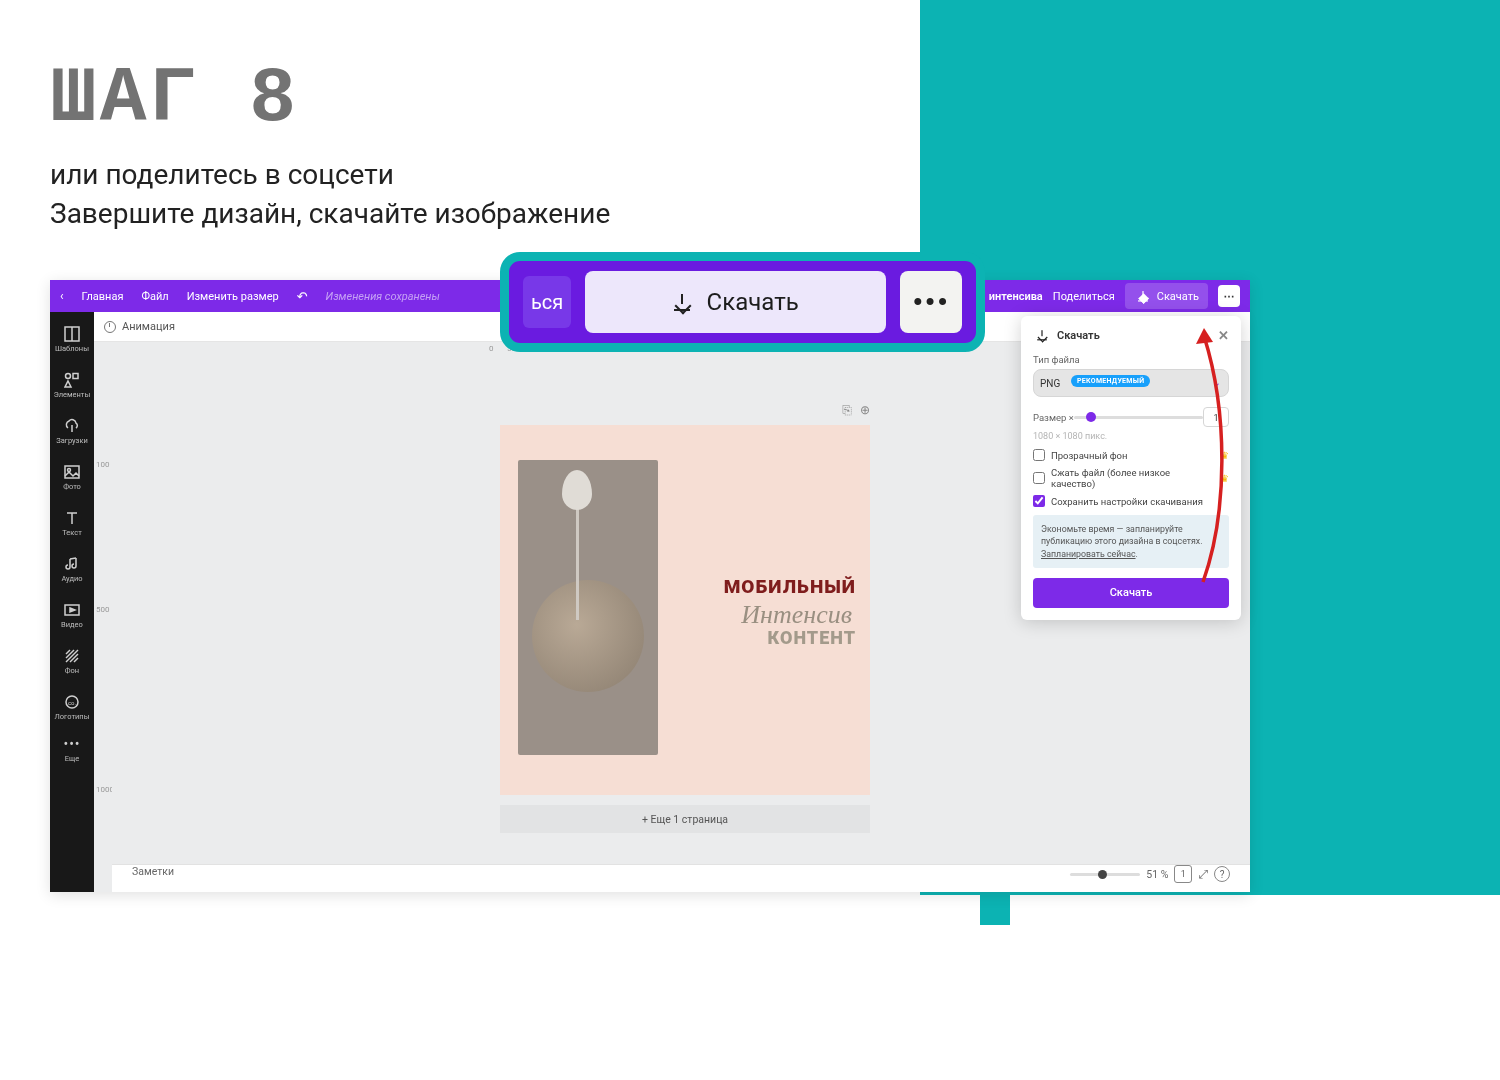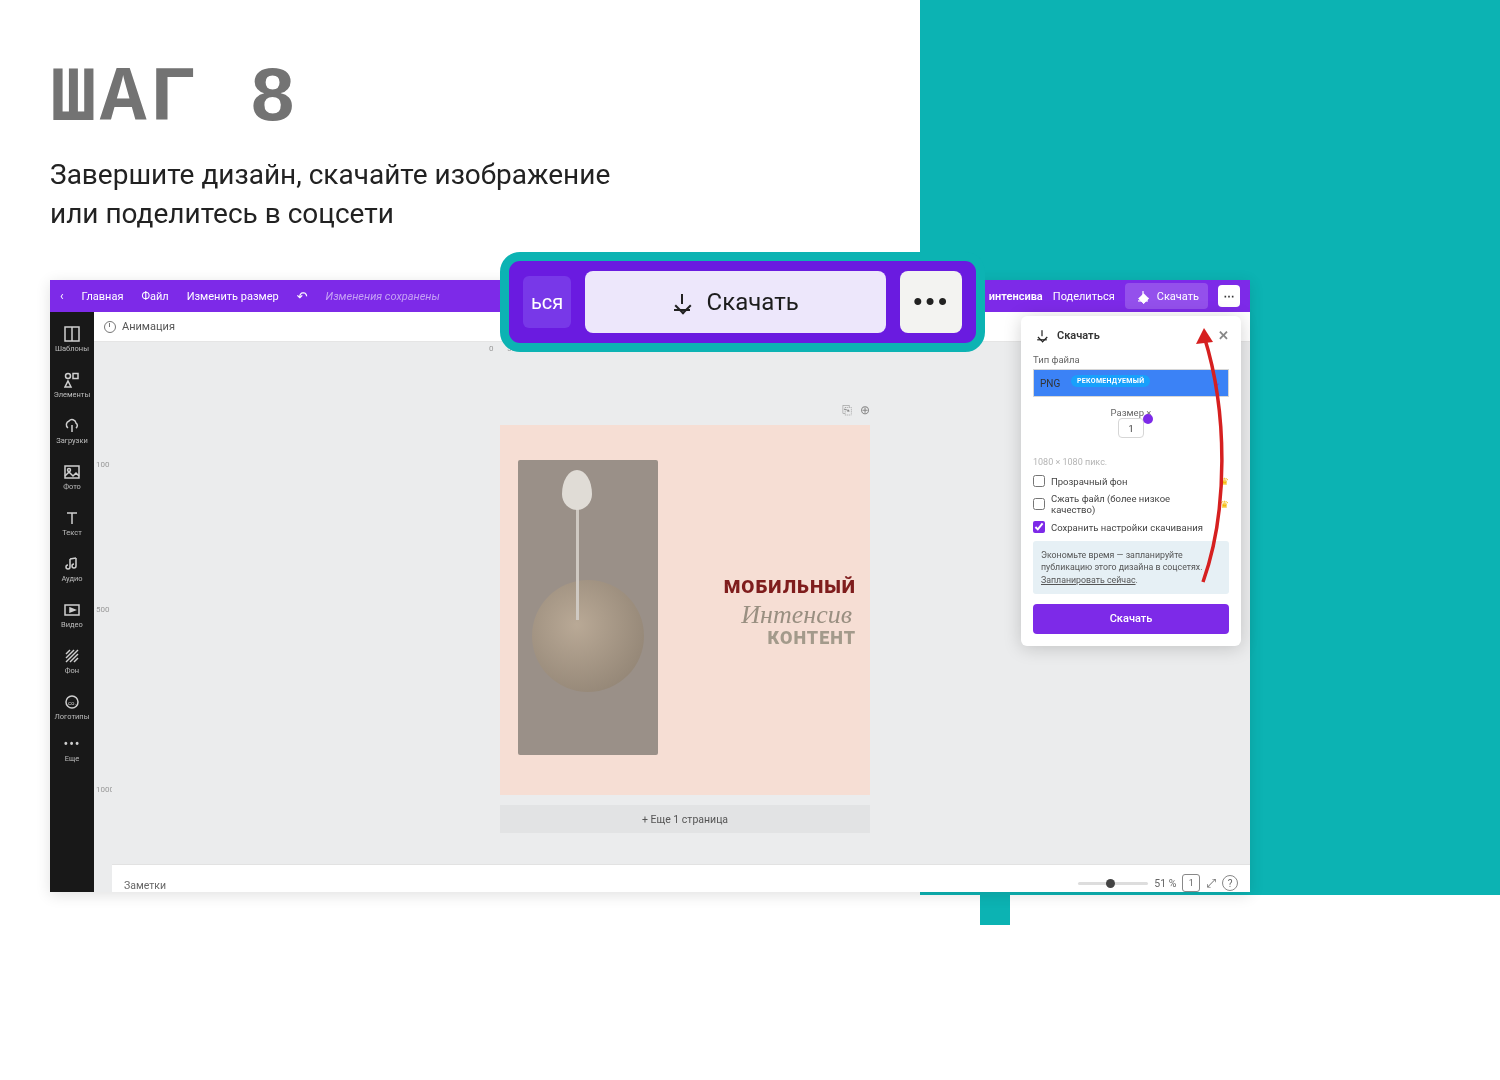--- a/index.html
+++ b/index.html
@@ -48,38 +48,38 @@
 .canvas-frame .photo .circle{ position:absolute; left:14px; top:120px; width:112px; height:112px; border-radius:50%; background:radial-gradient(circle at 40% 40%,#b9a996,#8a7d6e); }
 .canvas-frame .photo .flower{ position:absolute; left:58px; top:15px; width:3px; height:145px; background:#cfc9c2; }
 .canvas-frame .photo .petal{ position:absolute; left:44px; top:10px; width:30px; height:40px; background:#e0dcd6; border-radius:50% 50% 50% 50%/60% 60% 40% 40%; }
 .canvas-frame .t1{ position:absolute; right:14px; top:150px; font-size:19px; font-weight:900; color:#7f1d1d; letter-spacing:1px; }
 .canvas-frame .t2{ position:absolute; right:18px; top:175px; font-size:26px; color:#998f81; font-family:"Brush Script MT",cursive; font-style:italic; }
 .canvas-frame .t3{ position:absolute; right:14px; top:202px; font-size:18px; font-weight:900; color:#a39a8b; letter-spacing:1px; }
 
 .canvas-add { position:absolute; left:388px; top:445px; width:370px; height:28px; background:#e2e3e4; display:flex; align-items:center; justify-content:center; font-size:10.5px; color:#555; cursor:pointer; }
 
 
-.bottombar { position:absolute; left:62px; right:0; bottom:0; height:28px; background:#fff; border-top:1px solid #e2e2e2; display:flex; align-items:flex-end; font-size:10.5px; color:#666; padding:0 12px; }
+.bottombar { position:absolute; left:62px; right:0; bottom:0; height:28px; background:#fff; border-top:1px solid #e2e2e2; display:flex; align-items:flex-start; font-size:10.5px; color:#666; padding:0 20px; }
 .bottombar .right { margin-left:auto; display:flex; align-items:center; gap:6px; }
 .bottombar .slider{ width:70px;height:3px;background:#ddd;border-radius:2px;position:relative; }
 .bottombar .slider .knob{position:absolute;left:28px;top:-3px;width:9px;height:9px;border-radius:50%;background:#444;}
 .bottombar .pgbox{width:18px;height:18px;border:1.4px solid #888;border-radius:3px;display:flex;align-items:center;justify-content:center;font-size:9px;color:#666;}
 .bottombar .expand{font-size:12px;color:#666;}
 .bottombar .help{width:16px;height:16px;border:1.4px solid #888;border-radius:50%;display:flex;align-items:center;justify-content:center;font-size:10px;}
 
 
 .dl-panel { position:absolute; right:9px; top:36px; width:220px; background:#fff; border-radius:6px; box-shadow:0 2px 18px rgba(0,0,0,.18); padding:10px 12px 12px; font-size:10.5px; color:#333; }
 .dl-panel .hd{ display:flex; align-items:center; gap:6px; font-weight:600; font-size:11px; margin-bottom:10px; }
 .dl-panel .close{ margin-left:auto; color:#888; font-size:13px; cursor:pointer; }
 .dl-panel .lbl{ font-size:9.5px; color:#666; margin-bottom:4px; }
-.dl-panel select{ width:100%; height:28px; border:1px solid #d6d6d6; border-radius:0; font-size:10px; padding:0 6px; color:#333; background:#3b82f6; appearance:none; }
+.dl-panel select{ width:100%; height:28px; border:1px solid #d6d6d6; border-radius:8px; font-size:10px; padding:0 6px; color:#333; background:#e5e5e5; appearance:none; }
 .dl-panel .sel-wrap{ position:relative; margin-bottom:10px; }
 .dl-panel .sel-wrap .badge{ position:absolute; left:38px; top:6px; background:#18a0fb; color:#fff; font-size:7px; font-weight:700; padding:2px 6px; border-radius:8px; letter-spacing:.3px; }
 .dl-panel .sel-wrap .arr{ position:absolute; right:8px; top:8px; color:#7d2ae8; font-size:10px; pointer-events:none; }
-.dl-panel .size-row{ display:flex; align-items:center; margin-bottom:19px;flex-direction:column; }
+.dl-panel .size-row{ display:flex; align-items:center; margin-bottom:4px; }
 .dl-panel .size-row .sl{ flex:1; height:3px; background:#ddd; border-radius:2px; position:relative; }
 .dl-panel .size-row .sl .kn{ position:absolute; left:12px; top:-4px; width:10px; height:10px; border-radius:50%; background:#7d2ae8; }
 .dl-panel .size-row .nb{ width:26px; height:20px; border:1px solid #d6d6d6; border-radius:4px; font-size:9px; text-align:center; line-height:20px; }
 .dl-panel .dims{ font-size:9px; color:#b4b4b4; margin-bottom:8px; }
 .dl-panel .chk{ display:flex; align-items:center; gap:6px; font-size:9.5px; color:#444; margin:6px 0; }
 .dl-panel .chk input{ width:12px; height:12px; accent-color:#7d2ae8; }
 .dl-panel .chk .crown{ margin-left:auto; color:#f5b800; font-size:10px; }
 .dl-panel .promo{ background:#e6f0f5; padding:8px; font-size:8.8px; color:#555; border-radius:3px; margin:8px 0 10px; line-height:1.4; }
 .dl-panel .promo a{ color:#555; text-decoration:underline; }
 .dl-panel .big-btn{ height:30px; background:#7d2ae8; color:#fff; border:none; border-radius:4px; width:100%; font-size:11px; font-weight:500; cursor:pointer; }
@@ -104,22 +104,22 @@
 .dl-icon.md{ transform:scale(.6); }
 </style>
 </head>
 <body>
 
 <div class="teal-bg"></div>
 <div class="teal-accent"></div>
 
 <div class="page-title">ШАГ 8</div>
 <div class="page-subtitle">
+  <div>или поделитесь в соцсети</div>
   <div>Завершите дизайн, скачайте изображение</div>
-  <div>или поделитесь в соцсети</div>
 </div>
 
 <div class="callout">
   <div class="tag">ься</div>
   <div class="dl-big">
     <span class="dl-icon">
         <span class="bar"></span>
       </span>
     <span>Скачать</span>
   </div>

